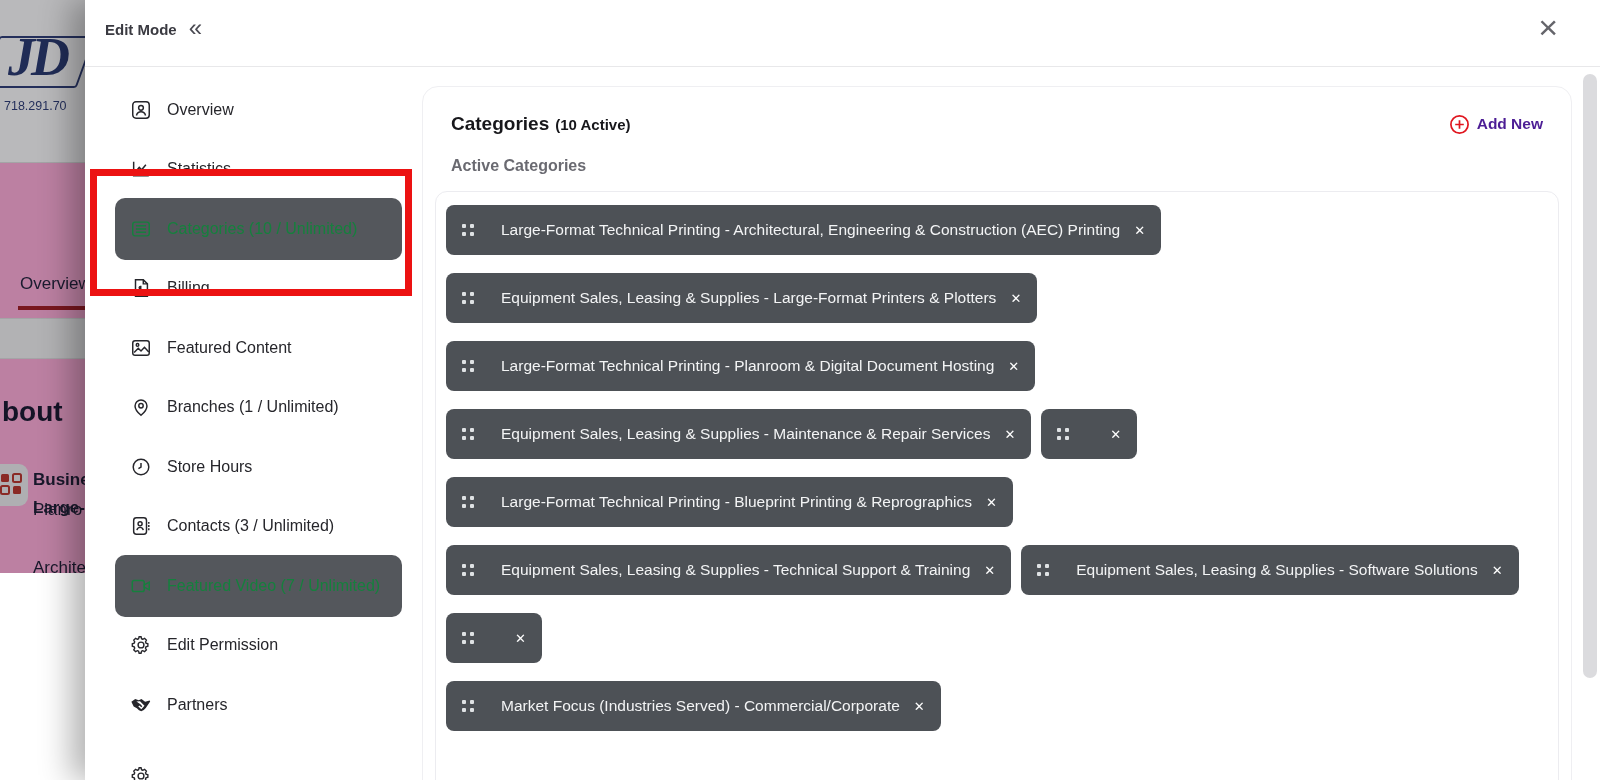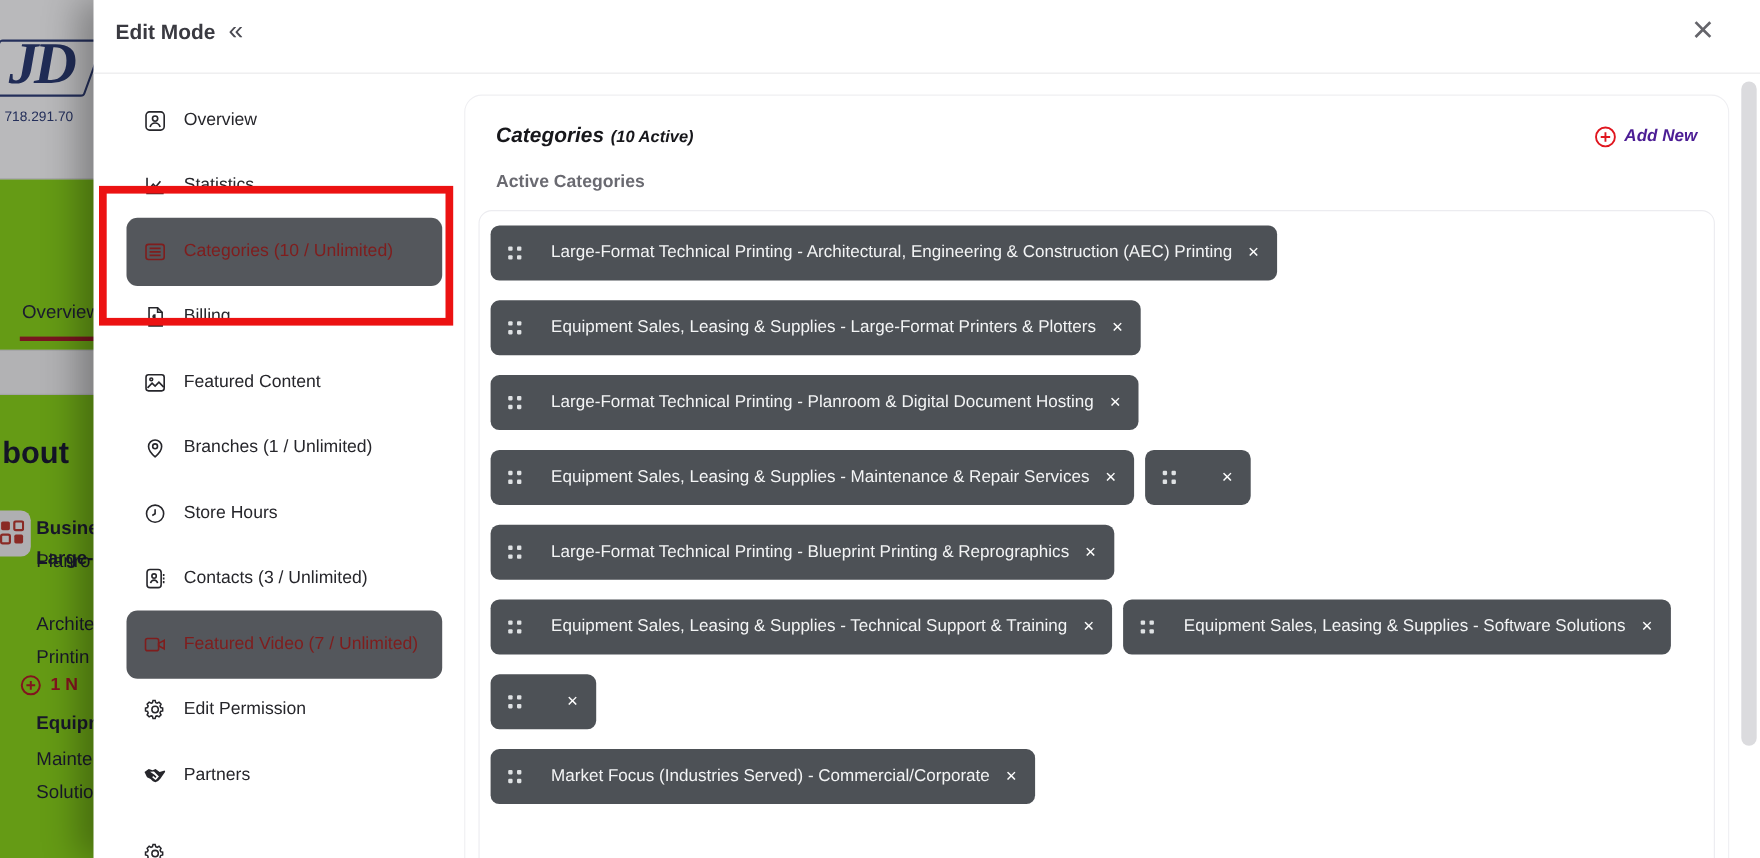--- a/index.html
+++ b/index.html
@@ -1,59 +1,59 @@
 <!DOCTYPE html>
 <html><head>
 <meta charset="utf-8">
 <style>
   * { margin:0; padding:0; box-sizing:border-box; }
   html,body { width:1600px; height:780px; overflow:hidden;
     font-family:"Liberation Sans","DejaVu Sans",sans-serif; background:#fff; }
 
   
-  .backdrop { position:absolute; left:0; top:0; width:90px; height:780px; background:#84cc16; overflow:hidden; }
+  .backdrop { position:absolute; left:0; top:0; width:90px; height:573px; background:#f9a8d4; overflow:hidden; }
   .bd-logo-area { position:absolute; left:0; top:0; width:100%; height:163px; background:#f5f5f6; border-bottom:1px solid #d8d8da; }
   .bd-swoosh { position:absolute; left:-10px; top:36px; width:96px; height:52px; border:2px solid #2c3b74; transform:skewX(-20deg); border-radius:3px; }
   .bd-logo-text { position:absolute; left:8px; top:26px; font-family:"Liberation Serif","DejaVu Serif",serif; font-style:italic; font-weight:bold; font-size:54px; color:#27366e; letter-spacing:-4px; }
   .bd-phone { position:absolute; left:4px; top:99px; font-size:12.5px; color:#2c3b74; white-space:nowrap; }
   .bd-tab { position:absolute; left:20px; top:274px; font-size:17px; color:#20203a; white-space:nowrap; }
   .bd-tab-underline { position:absolute; left:18px; top:306px; width:80px; height:4px; background:#9e1a24; }
   .bd-band { position:absolute; left:0; top:318px; width:100%; height:41px; background:#ebebed; border-top:1px solid #d8d8da; border-bottom:1px solid #d8d8da; }
   .bd-about { position:absolute; left:2px; top:396px; font-size:28px; font-weight:700; color:#16162e; white-space:nowrap; }
   .bd-cat-icon { position:absolute; left:-14px; top:464px; width:42px; height:42px; background:#e7e7ea; border-radius:9px; }
   .bd-cat-icon svg { position:absolute; right:6px; top:9px; }
   .bd-line { position:absolute; left:33px; font-size:17px; color:#1c1c34; white-space:nowrap; }
   .bd-line.bold { font-weight:700; }
   .bd-plusline { position:absolute; left:18px; top:613px; display:flex; align-items:center; gap:8px; color:#ab1622; font-weight:700; font-size:16px; white-space:nowrap; }
   .bd-overlay { position:absolute; inset:0; background:rgba(14,14,20,0.26); }
 
   
   .modal { position:absolute; left:85px; top:0; width:1515px; height:780px; background:#fff;
     box-shadow:-14px 0 30px rgba(0,0,0,0.30); }
   .modal-header { position:absolute; left:0; top:0; width:100%; height:67px; border-bottom:1px solid #e8e8ea; }
   .modal-title-wrap { position:absolute; left:20px; top:16px; display:flex; align-items:center; gap:12px; }
-  .modal-title { font-size:19px; font-weight:600; color:#3a3a41; }
+  .modal-title { font-size:15px; font-weight:600; color:#3a3a41; }
   .collapse-glyph { font-size:24px; color:#4a4a52; line-height:1; padding-bottom:3px; cursor:pointer; }
   .modal-close { position:absolute; right:42px; top:10px; font-size:34px; font-weight:300; color:#65656b; cursor:pointer; line-height:1; }
 
   
   .sidebar { position:absolute; left:15px; top:80px; width:312px; }
   .side-row { position:relative; height:59.5px; display:flex; align-items:center; padding-left:30px; gap:15px;
     font-size:16px; color:#26262b; cursor:pointer; }
   .side-row svg { flex:0 0 auto; position:relative; z-index:1; }
   .side-row .lbl { position:relative; z-index:1; white-space:nowrap; }
-  .side-row.selected { color:#7f1d1d; }
+  .side-row.selected { color:#15803d; }
   .side-row.selected::before { content:""; position:absolute; left:15px; right:10px; top:-1px; bottom:-1px;
     background:#54575c; border-radius:10px; }
   .side-row.partial { margin-top:12px; }
 
   
   .card { position:absolute; left:337px; top:86px; width:1150px; height:720px;
     border:1px solid #efeff2; border-radius:16px; background:#fff; }
-  .card-head { display:flex; align-items:center; justify-content:space-between; padding:26px 28px 0 28px;font-style:italic; }
+  .card-head { display:flex; align-items:center; justify-content:space-between; padding:26px 28px 0 28px; }
   .cat-heading { font-size:19px; font-weight:800; color:#17171b; }
   .cat-heading .count { font-size:15px; font-weight:700; margin-left:6px; }
   .add-new { display:flex; align-items:center; gap:7px; color:#4c1d95; font-weight:700; font-size:15.5px; cursor:pointer; }
   .section-label { padding:22px 28px 0 28px; font-size:16px; font-weight:700; color:#6a6a71; }
 
   .chips-panel { margin:16px 12px 0 12px; border:1px solid #ececf0; border-radius:12px; padding:13px 10px; height:660px; }
   .chip-row { display:flex; gap:10px; margin-bottom:18px; }
   .chip { display:inline-flex; align-items:center; height:50px; background:#4d5156; color:#f3f4f5;
     border-radius:8px; padding:0 16px; font-size:15.5px; white-space:nowrap; cursor:grab; }
   .drag-dots { display:grid; grid-template-columns:4px 4px; grid-auto-rows:4px; gap:4px; margin-right:27px; }

